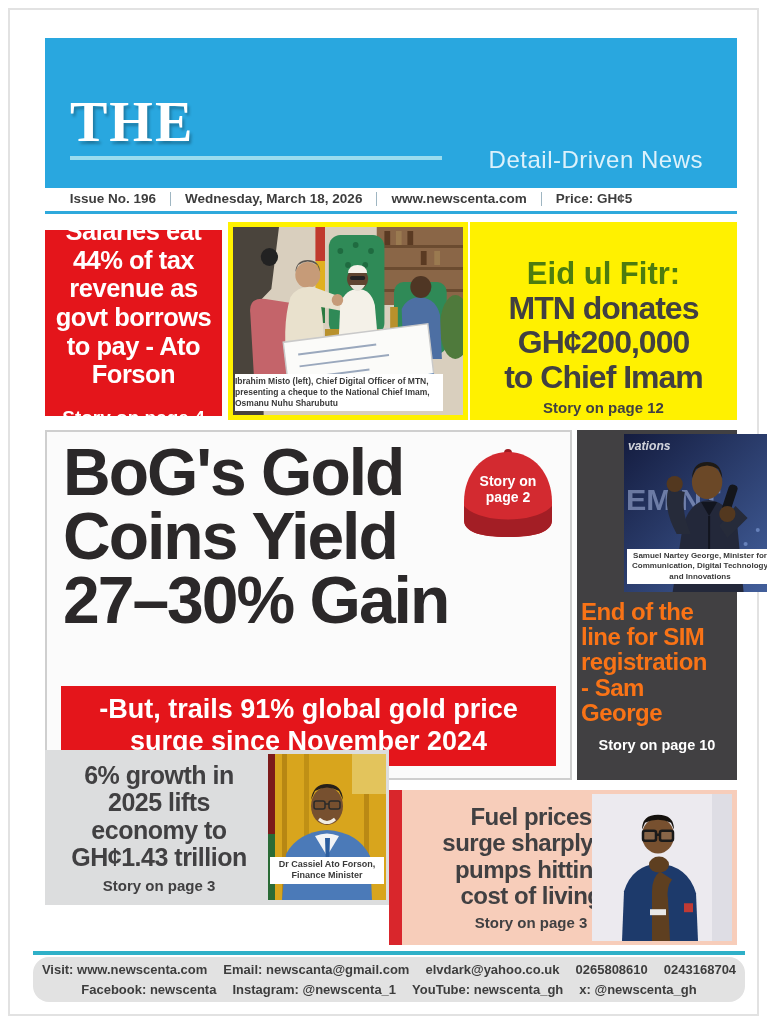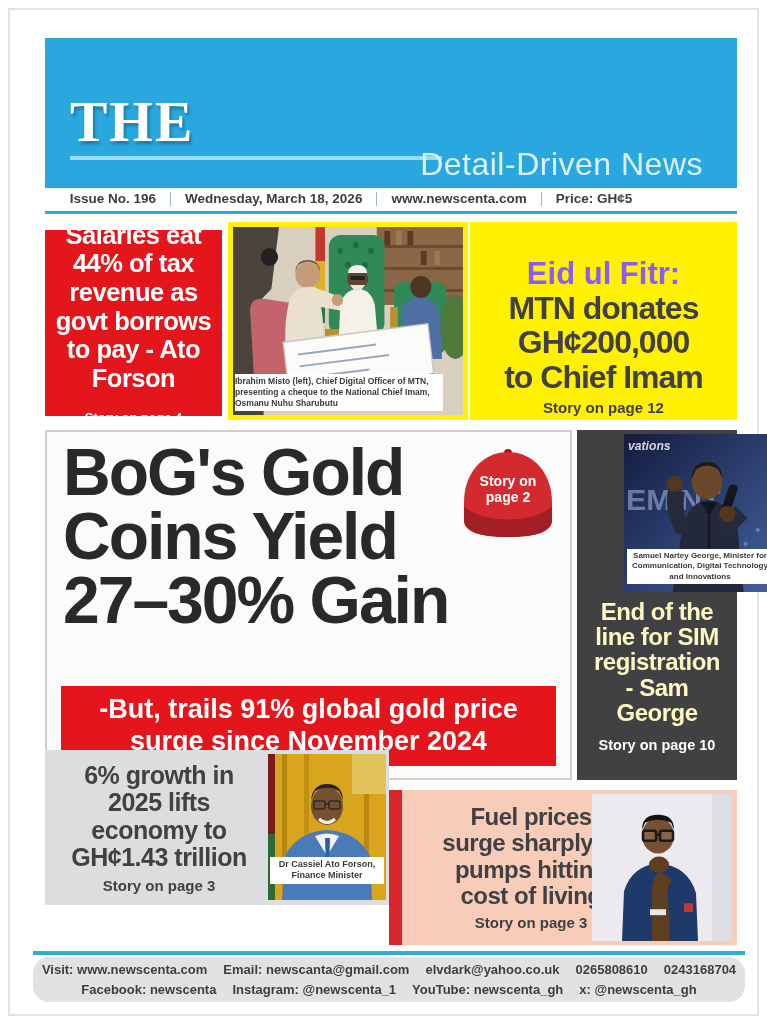--- a/index.html
+++ b/index.html
@@ -18,53 +18,53 @@
     font-weight:bold; font-size:56px; letter-spacing:2px; line-height:1;
     text-shadow:2px 3px 3px rgba(0,0,0,.28);
   }
   .logo-title {
     position:absolute; left:104px; top:22px; color:#fff; font-family:"Liberation Serif", serif;
     font-weight:bold; font-size:102px; letter-spacing:5px; line-height:1;
     text-shadow:3px 4px 4px rgba(0,0,0,.30);
   }
   .logo-underline { position:absolute; left:25px; top:118px; width:372px; height:4px; background:#9bdcee; }
   .tagline {
-    position:absolute; right:34px; top:108px; color:#dcf1fb; font-size:32px; letter-spacing:.5px;margin-left:48px;
+    position:absolute; right:34px; top:108px; color:#dcf1fb; font-size:24px; letter-spacing:.5px;margin-left:48px;
   }
 
   
   .issue-bar {
     position:absolute; left:45px; top:188px; width:692px; height:21px;
     display:flex; align-items:center; justify-content:center; transform:translateX(-40px);
     font-size:13.5px; font-weight:bold; color:#3d3d3d;
   }
   .issue-bar .sep { width:1px; height:14px; background:#9fb6c2; margin:0 14px; }
   .rule-cyan { position:absolute; left:45px; top:211px; width:692px; height:3px; background:#2fa9dc; }
 
   
   .teaser-red {
     position:absolute; left:45px; top:230px; width:177px; height:186px; background:#e4151b;
     display:flex; flex-direction:column; align-items:center; justify-content:center; padding:0 4px;
   }
   .teaser-red .hl { color:#fff; font-weight:bold; font-size:25.5px; line-height:1.12; text-align:center; letter-spacing:-.5px; }
-  .teaser-red .pr { color:#fff; font-weight:bold; font-size:13px; margin-top:18px; }
+  .teaser-red .pr { color:#fff; font-weight:bold; font-size:19px; margin-top:18px; }
 
   .photo-frame { position:absolute; left:228px; top:222px; width:240px; height:198px; background:#fff100; padding:5px; }
   .photo-frame .photo-inner { position:relative; width:100%; height:100%; overflow:hidden; }
   .photo-cap {
     position:absolute; background:#ffffff; color:#3a3a3a; font-weight:bold;
     font-size:8.5px; line-height:1.3; padding:2px 0;
   }
   .cap-mtn { left:2px; right:20px; bottom:4px; }
 
   .teaser-yellow {
     position:absolute; left:470px; top:222px; width:267px; height:198px; background:#fff100;
     display:flex; flex-direction:column; align-items:center; justify-content:center; text-align:center;
   }
-  .teaser-yellow .kick { color:#8b5cf6; font-weight:bold; font-size:31px; line-height:1;margin-top:32px; }
+  .teaser-yellow .kick { color:#4d7c0f; font-weight:bold; font-size:31px; line-height:1;margin-top:32px; }
   .teaser-yellow .hl { color:#414042; font-weight:bold; font-size:32px; line-height:1.07; letter-spacing:-1px; margin-top:2px; }
   .teaser-yellow .pr { color:#414042; font-weight:bold; font-size:15px; margin-top:5px; }
 
   
   .lead-box {
     position:absolute; left:45px; top:430px; width:527px; height:350px;
     background:#fbfbfb; border:2px solid #cfcfcf;
   }
   .lead-hl {
     position:absolute; left:16px; top:8px; color:#2b2829; font-weight:bold;
@@ -80,21 +80,21 @@
     position:absolute; left:14px; right:14px; bottom:12px; background:#e4151b;
     color:#fff; font-weight:bold; font-size:27px; line-height:1.18; text-align:center; padding:8px 2px;
   }
 
   
   .sim-col {
     position:absolute; left:577px; top:430px; width:160px; height:350px; background:#414042; padding:4px;
   }
   .sim-photo { position:relative; width:152px; height:158px; overflow:hidden;margin-left:43px; }
   .cap-sim { left:3px; right:3px; bottom:8px; font-size:8px; text-align:center; }
-  .sim-hl { color:#fef9c3; font-weight:bold; font-size:24px; line-height:1.05; text-align:center; letter-spacing:-.5px; margin-top:7px; }
+  .sim-hl { color:#f97316; font-weight:bold; font-size:24px; line-height:1.05; letter-spacing:-.5px; margin-top:7px; }
   .sim-pr { color:#fff; font-weight:bold; font-size:14.5px; text-align:center; margin-top:12px; }
 
   
   .panel-econ { position:absolute; left:45px; top:750px; width:344px; height:155px; background:#dcddde; }
   .panel-econ .txt {
     position:absolute; left:0; top:0; width:228px; height:100%;
     display:flex; flex-direction:column; align-items:center; justify-content:center;
   }
   .panel-hl { color:#414042; font-weight:bold; font-size:25px; line-height:1.1; text-align:center; letter-spacing:-.5px; }
   .panel-pr { color:#414042; font-weight:bold; font-size:15px; margin-top:5px; }

